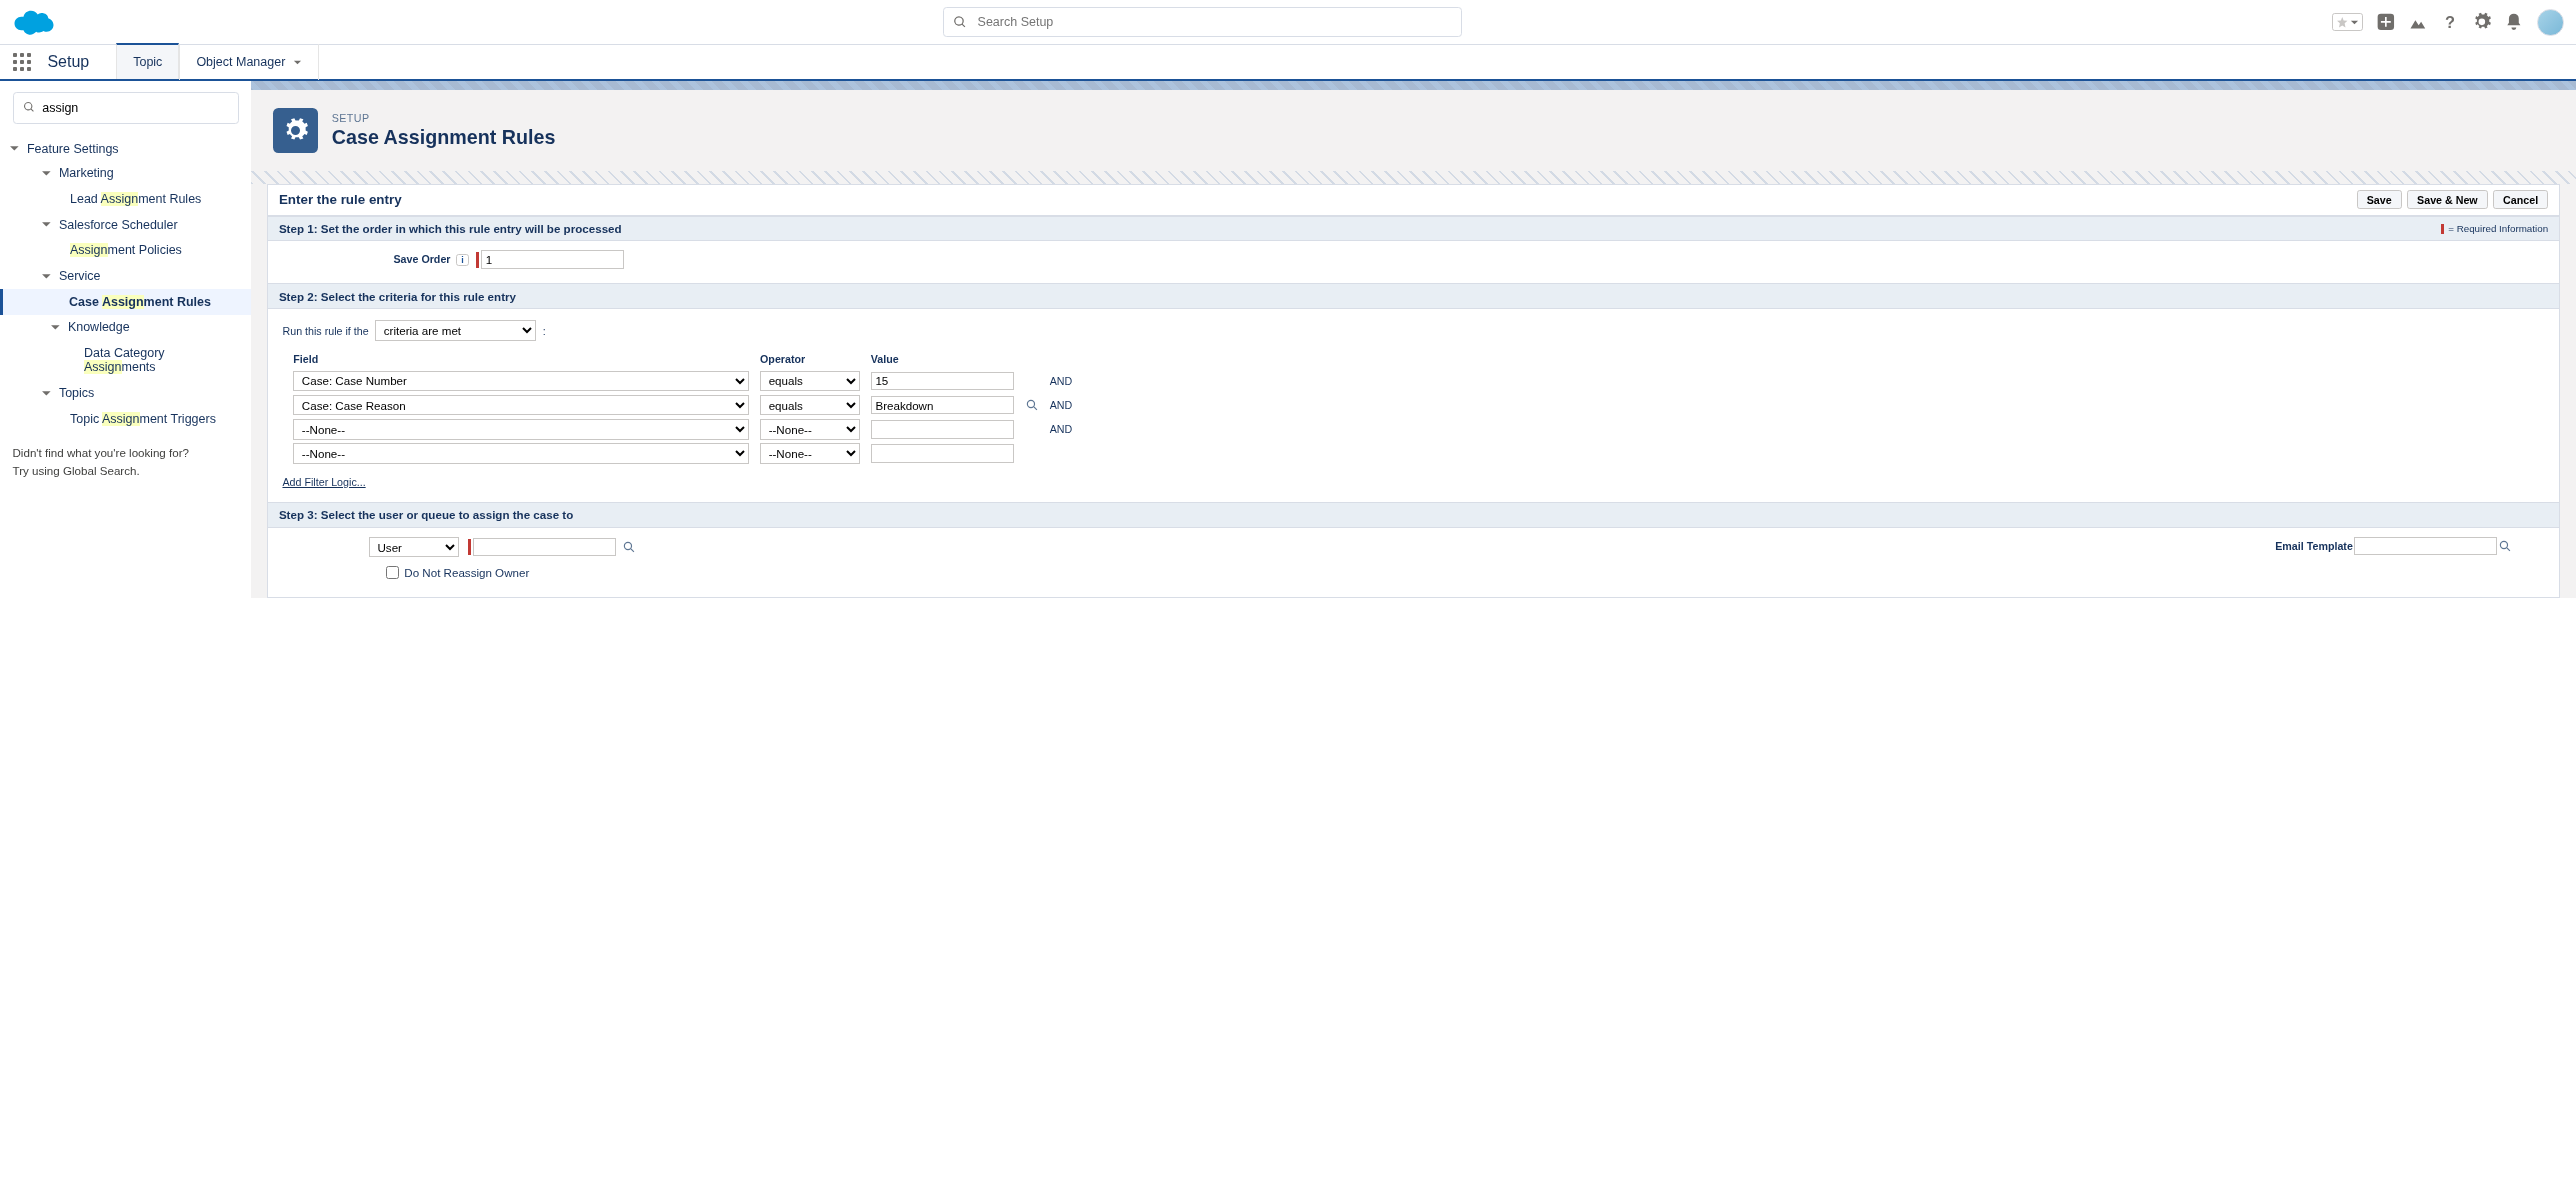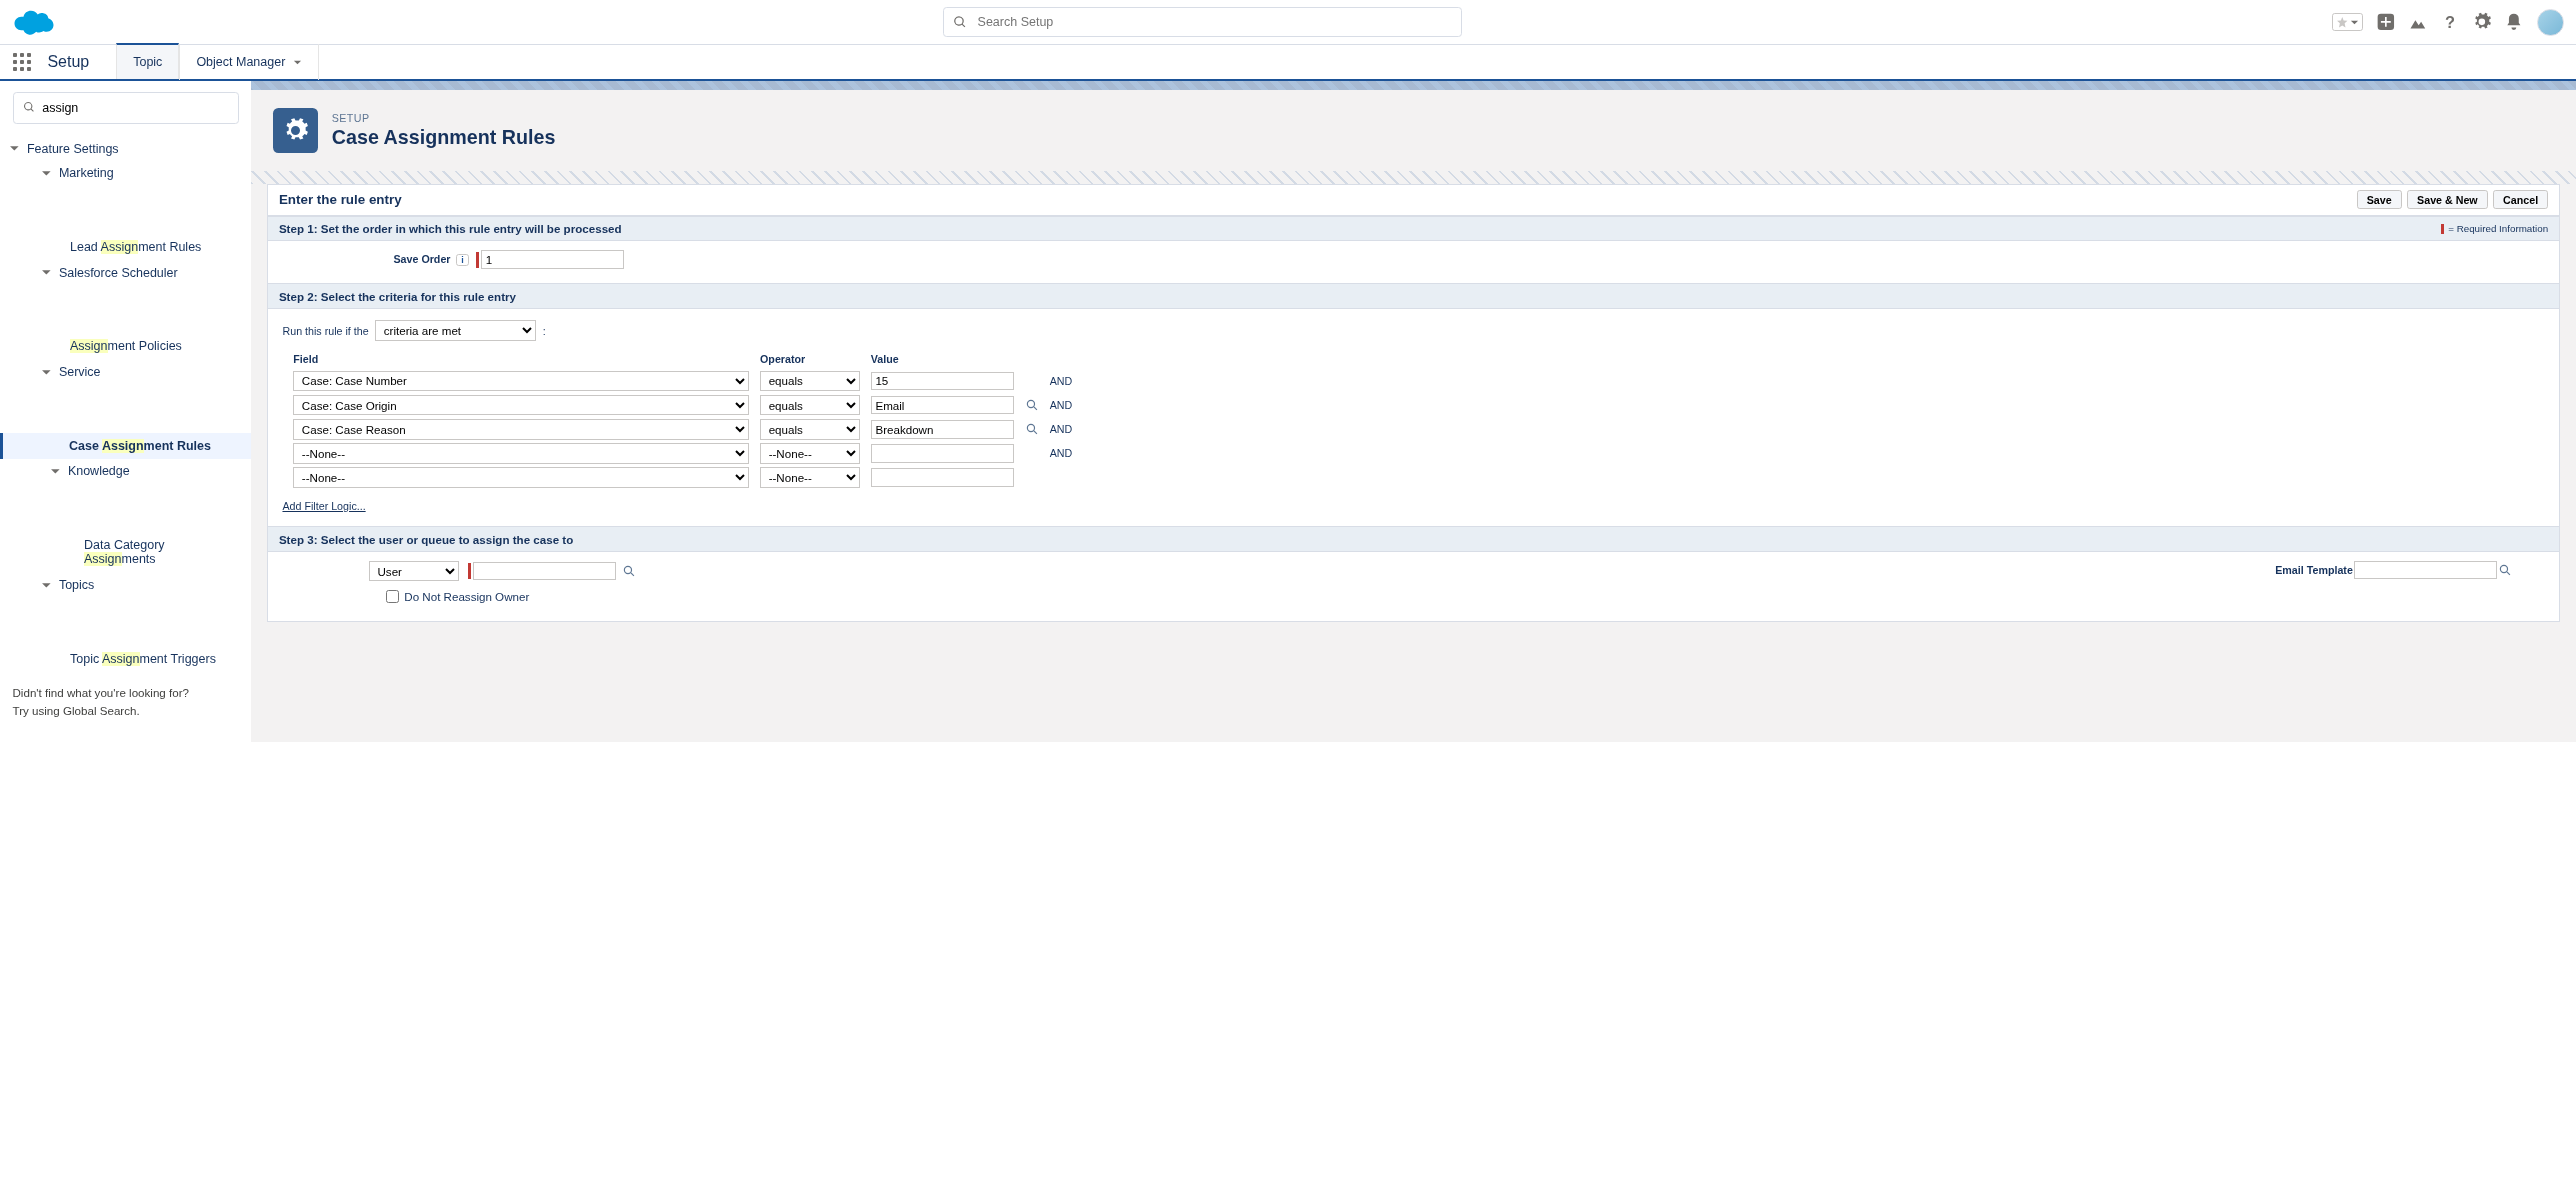--- a/index.html
+++ b/index.html
@@ -32,21 +32,21 @@
 .sidebar { width: 251px; padding: 10.7px 0; }
 .quick-find { margin: 0 12.5px 12.5px 12.5px; border: 0.9px solid #d8dde6; border-radius: 3.6px; height: 32px; display: flex; align-items: center; padding: 0 9px; }
 .quick-find svg { width: 12.5px; height: 12.5px; margin-right: 7.2px; fill: #706e6b; }
 .quick-find input { border: none; outline: none; font-size: 12.5px; flex: 1; }
 .tree { font-size: 12.5px; }
 .tree-section { padding: 5.4px 12.5px 5.4px 9px; display: flex; align-items: center; cursor: pointer; }
 .tree-section.lvl-0 { padding-left: 9px; }
 .tree-section.lvl-1 { padding-left: 30px; margin-left: 11px; }
 .tree-section.lvl-2 { padding-left: 50px; }
 .tree-chev { width: 10.7px; height: 10.7px; margin-right: 7.2px; fill: #706e6b; flex-shrink: 0; }
-.tree-item { padding: 6.3px 12.5px; cursor: pointer; margin-top: 48px; }
+.tree-item { padding: 6.3px 12.5px; cursor: pointer; }
 .tree-item.lvl-2 { padding-left: 70px; }
 .tree-item.lvl-3 { padding-left: 84px; }
 .tree-item.active { background: #eef4ff; border-left: 3.6px solid #1b5297; padding-left: 66px; font-weight: 600; }
 .highlight { background: #faffbd; }
 .sidebar-help { padding: 12.5px; font-size: 11.6px; color: #3e3e3c; line-height: 1.5; }
 
 
 .content { flex: 1; background: #f3f2f2; padding: 0; }
 .content-pattern-band { height: 9px; background: repeating-linear-gradient(45deg, #1b5297, #1b5297 1.8px, #2a6bb5 1.8px, #2a6bb5 7.2px, #1b5297 7.2px, #1b5297 12.5px); opacity: 0.35; }
 .page-header { background: #f3f2f2; padding: 18px 21.5px; display: flex; align-items: center; gap: 14.3px; }
@@ -309,30 +309,20 @@
                 <th></th>
                   <th></th>
               </tr>
             </thead>
             <tbody>
                 <tr>
                   <td><select class="sf-select field-sel"><option>Case: Case Number</option></select></td>
                   <td><select class="sf-select op-sel"><option>equals</option></select></td>
                   <td><input type="text" class="sf-input val-in" value="15" style=""></td>
                   <td></td>
-                  <td class="and-text">AND</td>
-                </tr>
-                <tr>
-                  <td><select class="sf-select field-sel"><option>Case: Case Origin</option></select></td>
-                  <td><select class="sf-select op-sel"><option>equals</option></select></td>
-                  <td><input type="text" class="sf-input val-in" value="Email" style=""></td>
-                  <td><svg class="lookup-icon" viewBox="0 0 24 24">
-                      <circle cx="10" cy="10" r="6" fill="none" stroke="#5e7693" stroke-width="2"></circle>
-                      <path d="M15 15l5 5" stroke="#5e7693" stroke-width="2"></path>
-                    </svg></td>
                   <td class="and-text">AND</td>
                 </tr>
                 <tr>
                   <td><select class="sf-select field-sel"><option>Case: Case Reason</option></select></td>
                   <td><select class="sf-select op-sel"><option>equals</option></select></td>
                   <td><input type="text" class="sf-input val-in" value="Breakdown" style=""></td>
                   <td><svg class="lookup-icon" viewBox="0 0 24 24">
                       <circle cx="10" cy="10" r="6" fill="none" stroke="#5e7693" stroke-width="2"></circle>
                       <path d="M15 15l5 5" stroke="#5e7693" stroke-width="2"></path>
                     </svg></td>

